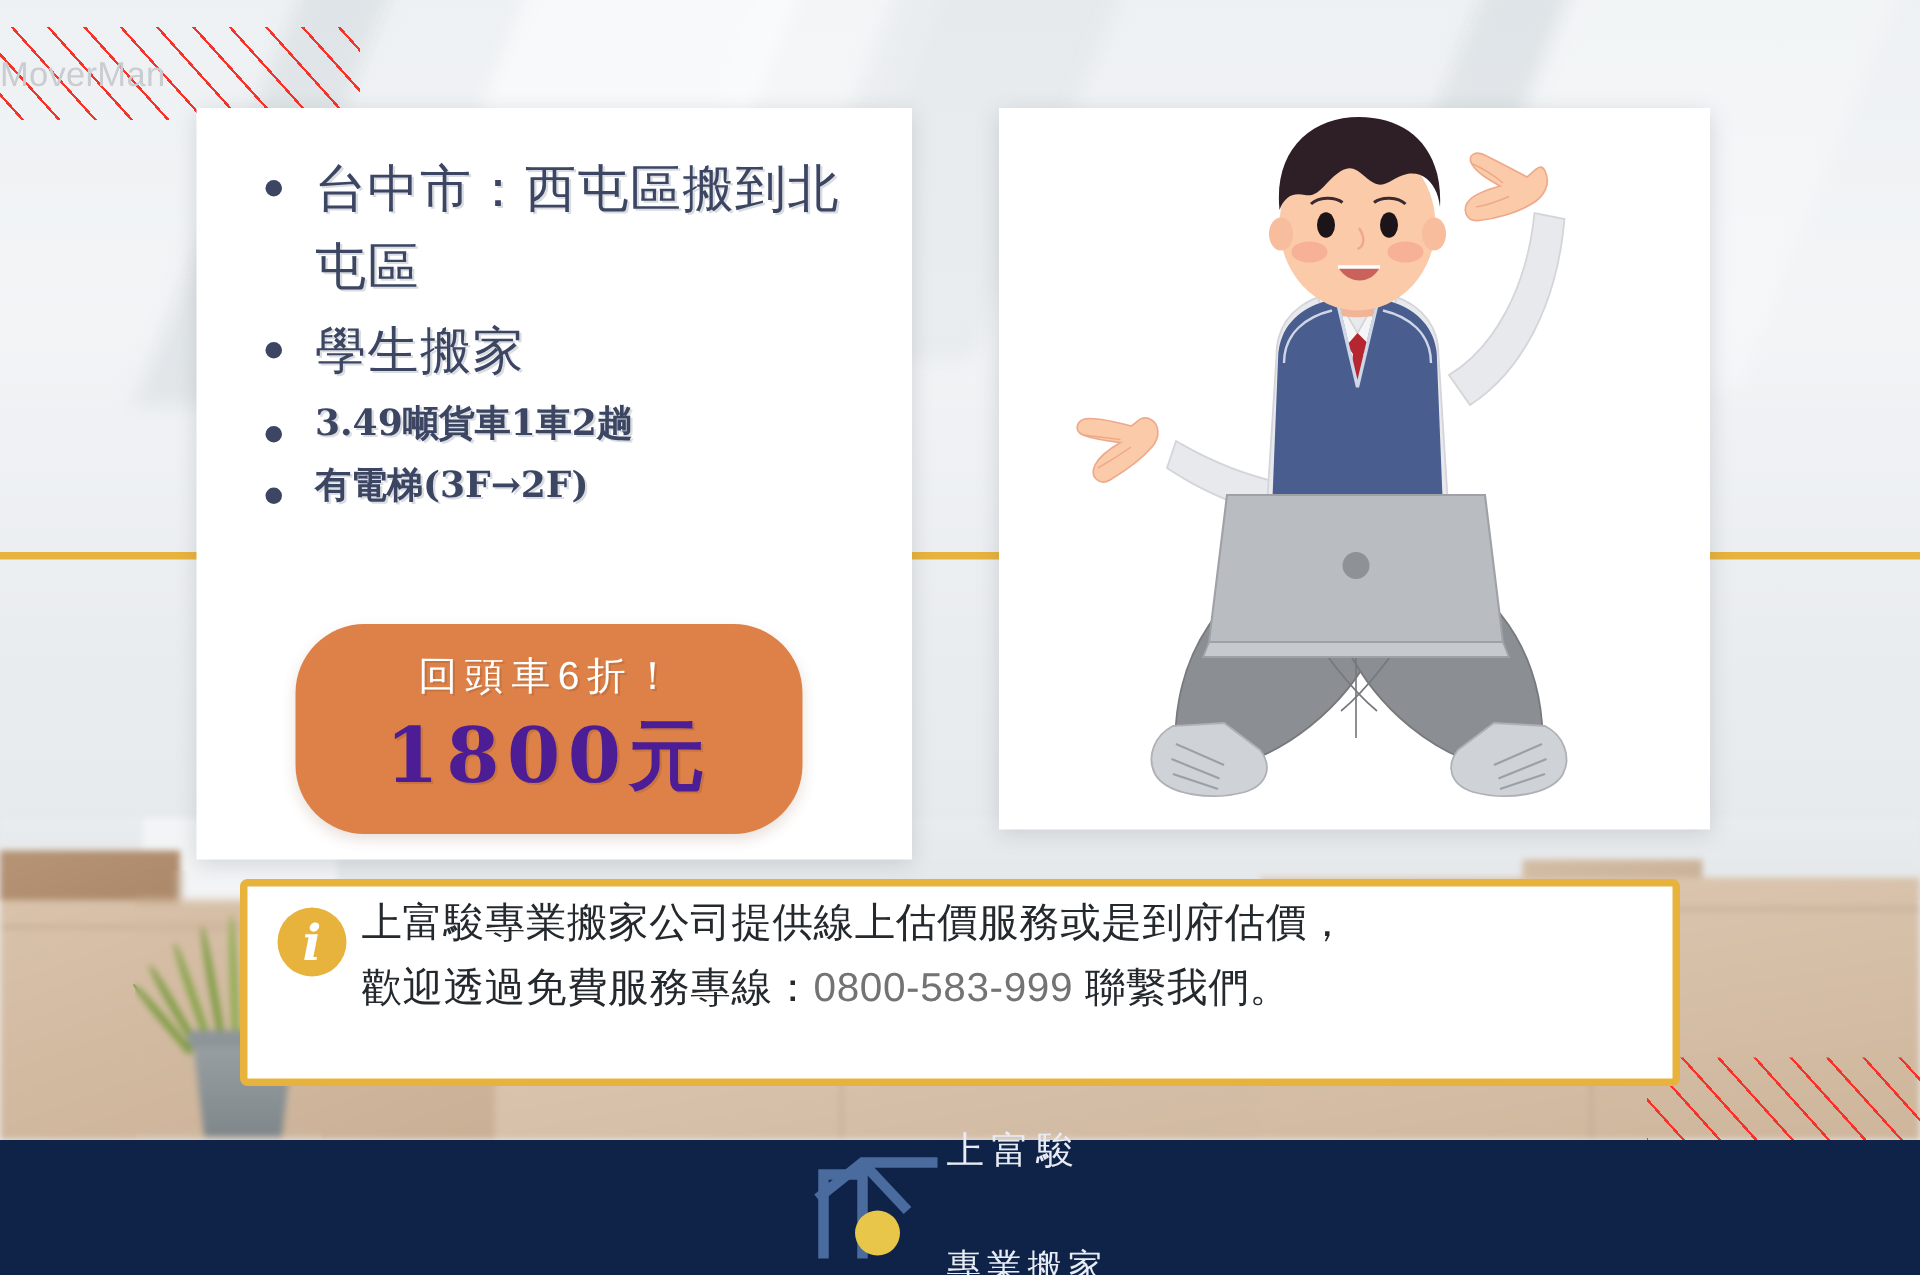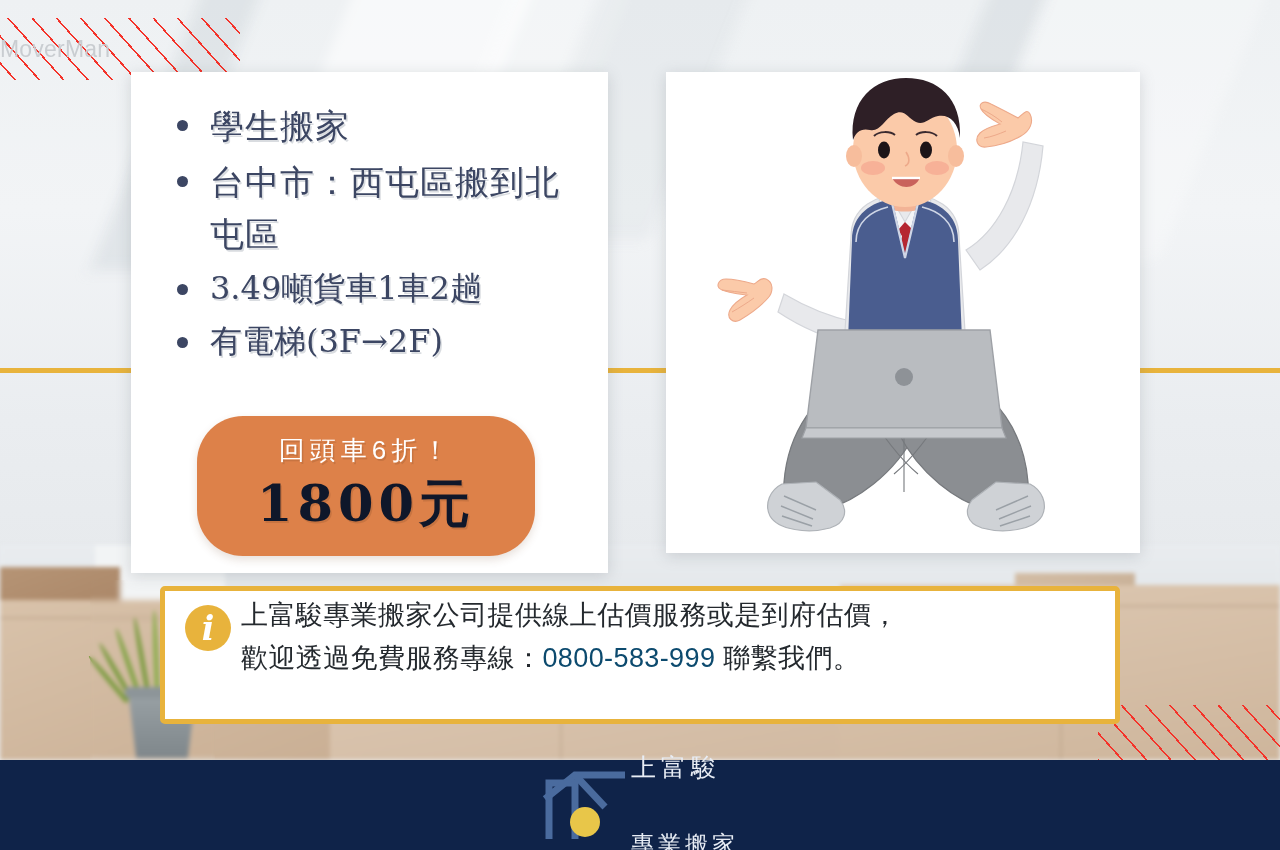--- a/index.html
+++ b/index.html
@@ -112,39 +112,39 @@
   }
   .bullet-row { display:flex; align-items:flex-start; margin-bottom:4px; }
   .bullet-dot {
     flex:0 0 auto; width:11px; height:11px; border-radius:50%;
     background:#3c4663; margin:20px 22px 0 0;
   }
   .bullet-text {
     font-size:34px; line-height:1.53; letter-spacing:1px;
     text-shadow:1.5px 1.5px 0 rgba(120,128,145,.28);
   }
-  .b-serif { font-family:"DejaVu Serif", serif; font-weight:normal;
-             font-size:32px; letter-spacing:0px; }
+  .b-serif { font-family:"DejaVu Serif", serif; font-weight:bold;
+             font-size:24px; letter-spacing:0px; }
 
   
   .price-pill {
     position:absolute; left:66px; top:344px; width:338px; height:140px;
     background:#dd8149; border-radius:46px;
     display:flex; flex-direction:column; align-items:center;
     justify-content:center;
     box-shadow:0 4px 9px rgba(110,70,40,.16);
   }
   .price-line1 {
     font-size:26px; color:#fff; letter-spacing:5px;
     margin-bottom:2px;
     text-shadow:1.5px 1.5px 0 rgba(150,85,45,.30);
   }
   .price-line2 {
     font-family:"DejaVu Serif", serif; font-weight:bold;
-    font-size:51px; color:#0f172a; letter-spacing:5px;
+    font-size:51px; color:#4c1d95; letter-spacing:5px;
     text-shadow:1.5px 1.5px 0 rgba(150,85,45,.30);
   }
 
   
   #illustration { position:absolute; left:0; top:0; width:474px; height:481px; }
 
   
   #notice {
     position:absolute; left:160px; top:586px; width:960px; height:138px;
     background:#fff; border:5px solid #e8b33c; border-radius:5px;
@@ -154,21 +154,21 @@
     flex:0 0 auto; width:46px; height:46px; border-radius:50%;
     background:#e8b33c; margin:14px 10px 0 20px;
     display:flex; align-items:center; justify-content:center;
     font-family:"DejaVu Serif", serif; font-style:italic; font-weight:bold;
     font-size:33px; color:#fff; line-height:1;
   }
   .notice-text {
     padding-top:3px; font-size:27px; line-height:1.58;
     color:#24292e; letter-spacing:.4px;
   }
-  .phone { color:#0c4a6e; }
+  .phone { color:#737373; }
 
   
   #footer {
     position:absolute; left:0; top:760px; width:1280px; height:90px;
     background:#0f2349;
     display:flex; align-items:center; justify-content:center;
   }
   .logo-wrap { display:flex; align-items:center; gap:4px; }
   .logo-text { display:flex; flex-direction:column; color:#e8edf5;gap:48px; }
   .logo-l1 { font-size:25px; letter-spacing:5px; line-height:1.22; }
@@ -221,26 +221,26 @@
   <div class="yellow-rule"></div>
 </div>
 
 <div class="watermark">MoverMan</div>
 
 <div class="card" id="card-left">
   <div class="bullets">
 
     <div class="bullet-row">
       <span class="bullet-dot"></span>
-      <span class="bullet-text">學生搬家</span>
+      <span class="bullet-text">台中市：西屯區搬到北屯區</span>
     </div>
 
     <div class="bullet-row">
       <span class="bullet-dot"></span>
-      <span class="bullet-text">台中市：西屯區搬到北屯區</span>
+      <span class="bullet-text">學生搬家</span>
     </div>
 
     <div class="bullet-row">
       <span class="bullet-dot"></span>
       <span class="bullet-text b-serif">3.49噸貨車1車2趟</span>
     </div>
 
     <div class="bullet-row">
       <span class="bullet-dot"></span>
       <span class="bullet-text b-serif">有電梯(3F→2F)</span>

